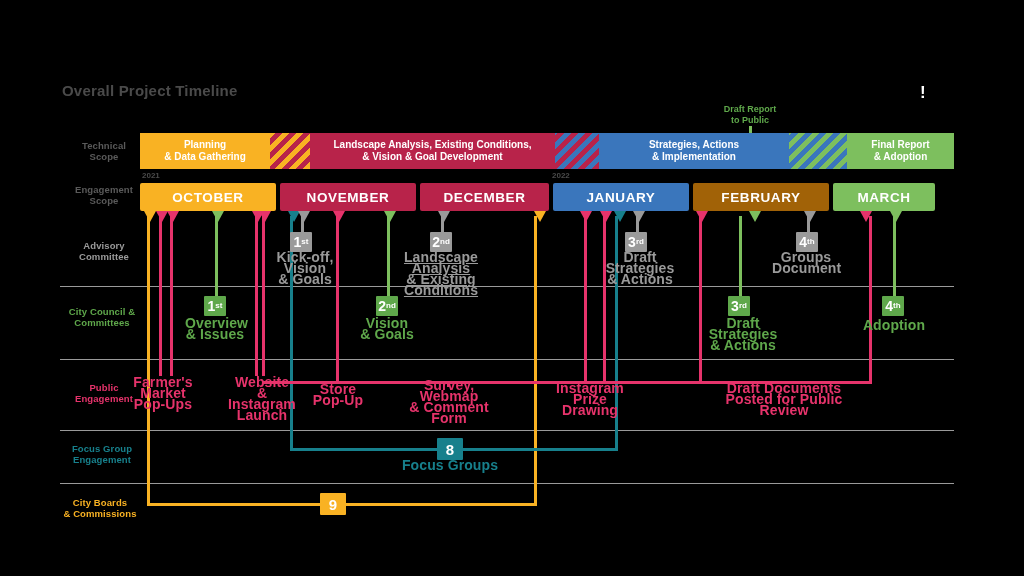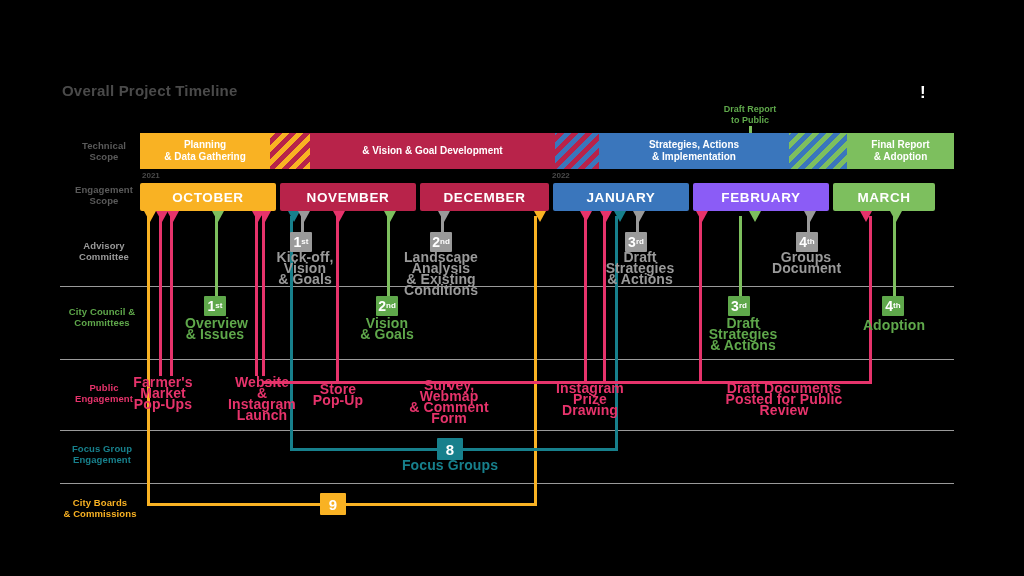--- a/index.html
+++ b/index.html
@@ -83,20 +83,21 @@
     <div class="tseg" style="left:0px;width:130px;background:#F9B223;">
       <div>
         <div>Planning</div>
         <div>&amp; Data Gathering</div>
       </div>
     </div>
     <div class="hatch" style="left:130px;width:40px;background:repeating-linear-gradient(-45deg,#F9B223 0 5px,#B8234A 5px 10px);"></div>
 
     <div class="tseg" style="left:170px;width:245px;background:#B8234A;">
       <div>
+        <div>Landscape Analysis, Existing Conditions,</div>
         <div>&amp; Vision &amp; Goal Development</div>
       </div>
     </div>
     <div class="hatch" style="left:415px;width:44px;background:repeating-linear-gradient(-45deg,#B8234A 0 5px,#3A76BC 5px 10px);"></div>
 
     <div class="tseg" style="left:459px;width:190px;background:#3A76BC;">
       <div>
         <div>Strategies, Actions</div>
         <div>&amp; Implementation</div>
       </div>
@@ -117,21 +118,21 @@
   </div>
 
   <div class="abs" id="monthband">
     <div class="yearlab" style="left:16px;">2021</div>
     <div class="yearlab" style="left:426px;">2022</div>
 
     <div class="mseg" style="left:14px;width:136px;background:#F9B223;">OCTOBER</div>
     <div class="mseg" style="left:154px;width:136px;background:#B8234A;">NOVEMBER</div>
     <div class="mseg" style="left:294px;width:129px;background:#B8234A;">DECEMBER</div>
     <div class="mseg" style="left:427px;width:136px;background:#3A76BC;">JANUARY</div>
-    <div class="mseg" style="left:567px;width:136px;background:#8b5cf6;">FEBRUARY</div>
+    <div class="mseg" style="left:567px;width:136px;background:#a16207;">FEBRUARY</div>
     <div class="mseg" style="left:707px;width:102px;background:#7DBF5E;">MARCH</div>
   </div>
 
   <div class="arrow" style="left:144px;border-top-color:#F9B223;"></div>
   <div class="arrow" style="left:156px;border-top-color:#E6336B;"></div>
   <div class="arrow" style="left:167px;border-top-color:#E6336B;"></div>
   <div class="arrow" style="left:212px;border-top-color:#7DBF5E;"></div>
   <div class="arrow" style="left:252px;border-top-color:#E6336B;"></div>
   <div class="arrow" style="left:259px;border-top-color:#E6336B;"></div>
   <div class="arrow" style="left:288px;border-top-color:#17808C;"></div>
@@ -241,21 +242,21 @@
   <div class="abs cap" style="left:265px;top:252px;width:80px;color:#9A9A9A;">
     <div>Kick-off, Vision</div>
     <div>&amp; Goals</div>
   </div>
 
   <div class="abs vline" style="left:441px;top:216px;height:18px;background:#9A9A9A;"></div>
   <div class="abs badge" style="left:430px;top:232px;background:#9A9A9A;">
     <span>2</span>
       <sup>nd</sup>
   </div>
-  <div class="abs cap" style="left:385px;top:252px;width:112px;color:#9A9A9A;">
+  <div class="abs cap" style="left:385px;top:252px;width:112px;color:#9A9A9A;text-decoration:underline;">
     <div>Landscape Analysis</div>
     <div>&amp; Existing Conditions</div>
   </div>
 
   <div class="abs vline" style="left:636px;top:216px;height:18px;background:#9A9A9A;"></div>
   <div class="abs badge" style="left:625px;top:232px;background:#9A9A9A;">
     <span>3</span>
       <sup>rd</sup>
   </div>
   <div class="abs cap" style="left:593px;top:252px;width:94px;color:#9A9A9A;">

